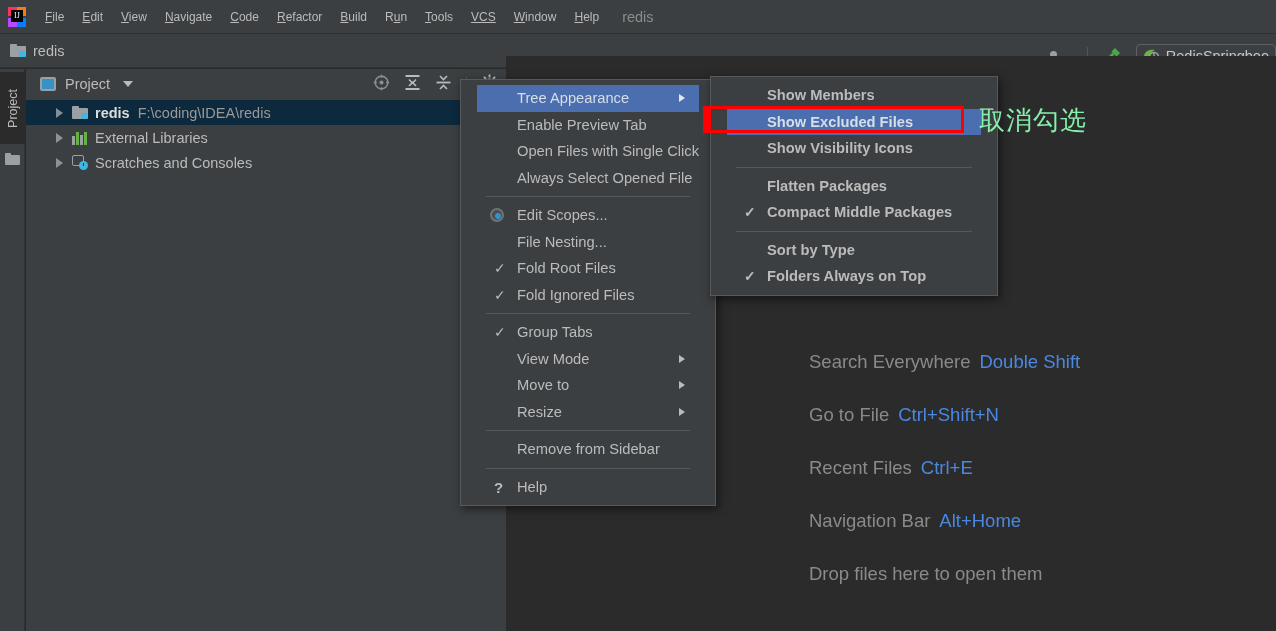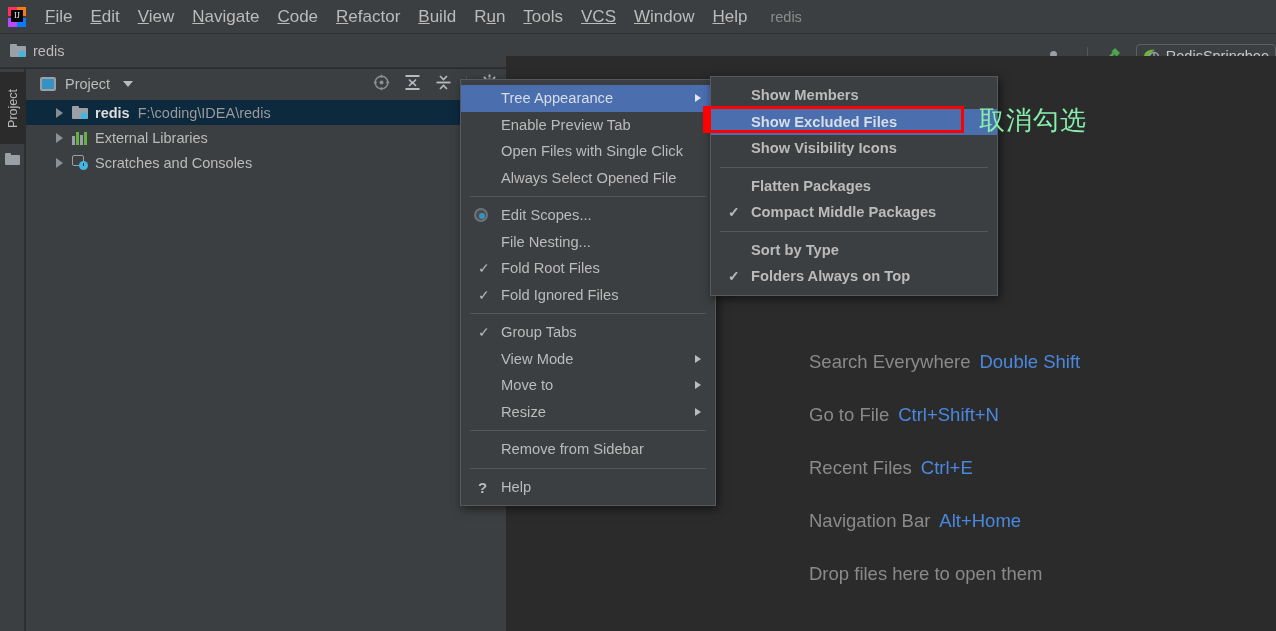--- a/index.html
+++ b/index.html
@@ -25,21 +25,21 @@
   .ij-logo .q1 { position:absolute; left:0; top:0; width:9px; height:9px; background:#fe315d; }
   .ij-logo .q2 { position:absolute; right:0; top:0; width:9px; height:9px; background:#f97a12; }
   .ij-logo .q3 { position:absolute; left:0; bottom:0; width:9px; height:9px; background:#b74aff; }
   .ij-logo .q4 { position:absolute; right:0; bottom:0; width:9px; height:9px; background:#087cfa; }
   .ij-logo .ctr {
     position:absolute; left:3px; top:3px; width:12px; height:12px;
     background:#000; color:#fff; font-size:8px; line-height:12px; text-align:center;
     font-family:"Liberation Serif", serif;
   }
   .menu-item {
-    color: #bbbbbb; font-size: 17px; padding: 4px 9px; cursor: default;
+    color: #bbbbbb; font-size: 12px; padding: 4px 9px; cursor: default;
     white-space: nowrap;
   }
   .menu-item .mn { text-decoration: underline; }
   .menubar-title { color: #8c8c8c; font-size: 14.5px; padding-left: 14px; }
 
   
   .navbar {
     position: absolute; top: 34px; left: 0; width: 1276px; height: 34px;
     background: #3c3f41; border-bottom: 1px solid #2f3132;
     display: flex; align-items: center;
@@ -151,21 +151,21 @@
     font-family: "DejaVu Sans", sans-serif;
     white-space: nowrap;
     text-align: right;
   }
 
   
   .popup {
     position: absolute; background: #3c3f41;
     border: 1px solid #565a5c;
     box-shadow: 2px 3px 9px rgba(0,0,0,.55);
-    padding: 5px 0;
+    padding: 5px 16px;
   }
   #menu-main { left: 460px; top: 79px; width: 256px; }
   #menu-sub  { left: 710px; top: 76px; width: 288px; font-weight: bold; }
 
   .mi {
     position: relative; height: 26.5px; display:flex; align-items:center;
     color: #bbbbbb; font-size: 14.7px; padding-left: 40px; padding-right: 26px;
     white-space: nowrap; cursor: default;
   }
   .mi.hl { background: #4b6eaf; color: #d6dee8; }

